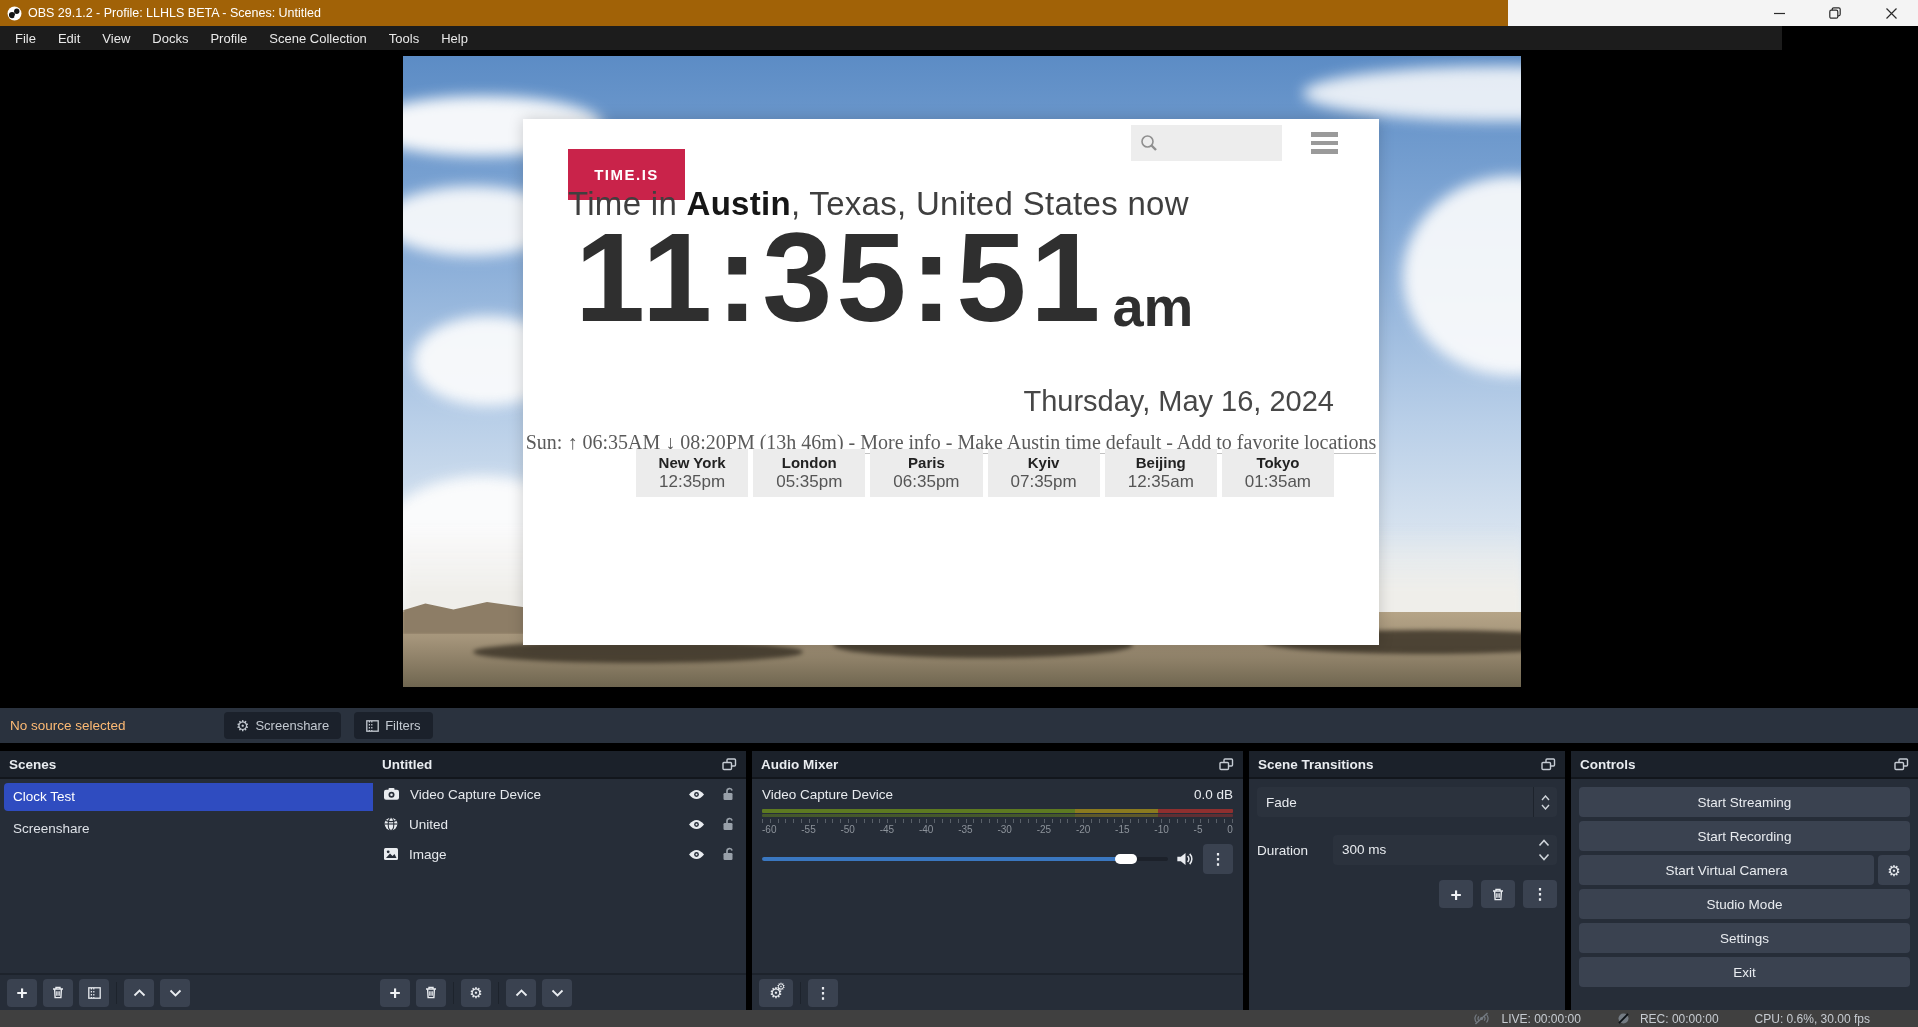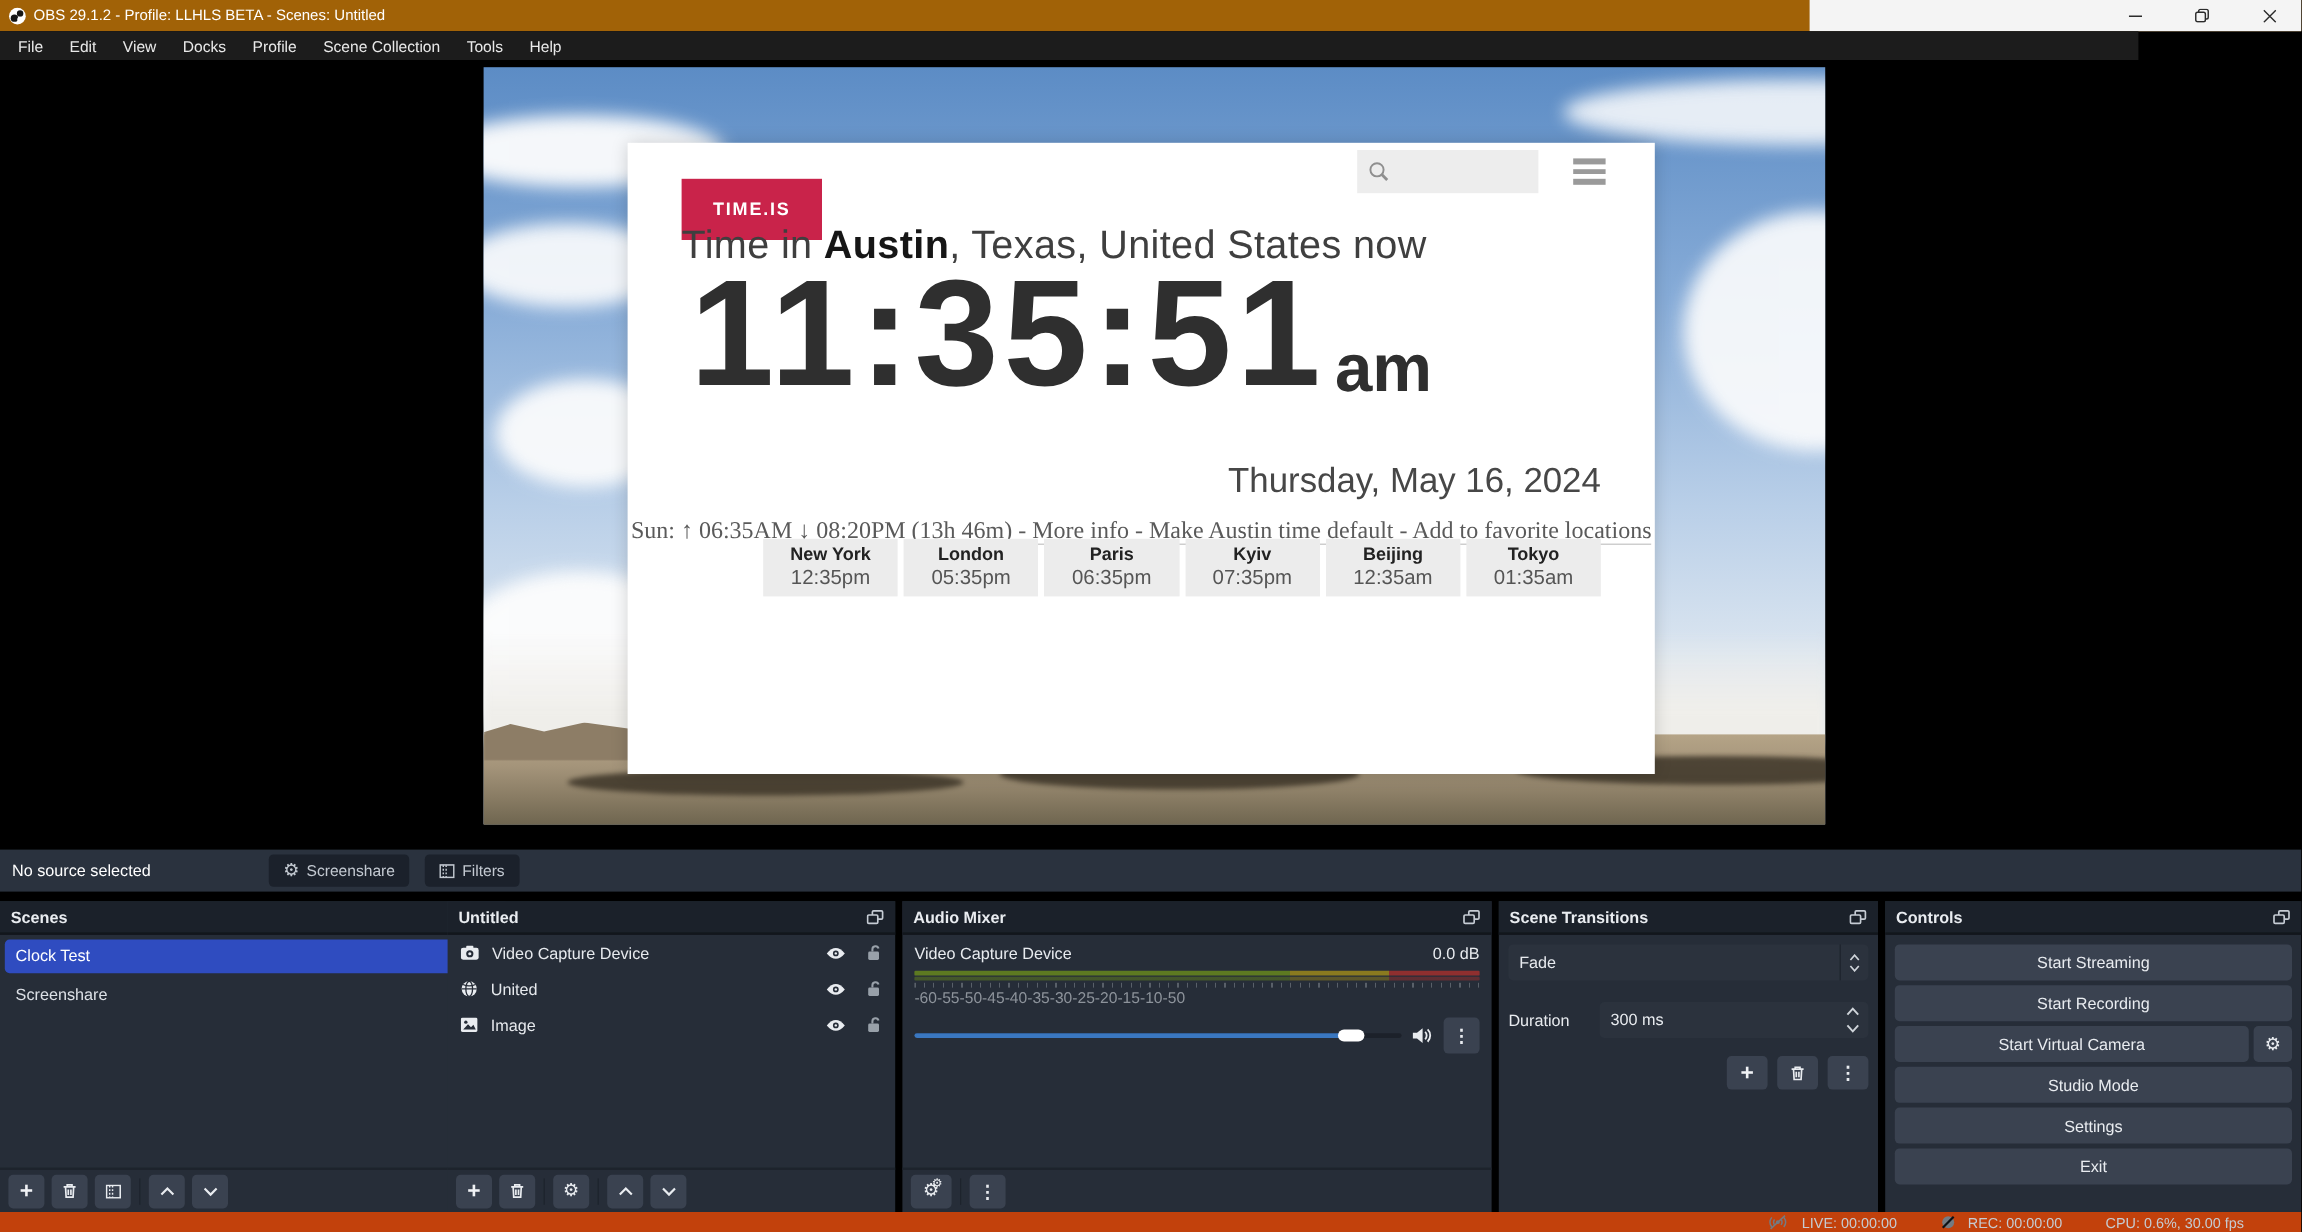--- a/index.html
+++ b/index.html
@@ -49,21 +49,21 @@
   .ti-date { position:absolute; right:45px; top:266px; font-size:29px; color:#474747; }
   .ti-sun { position:absolute; left:0; top:312px; width:100%; text-align:center; font-size:20px; color:#5a5a5a;font-family:Liberation Serif, serif; }
   .ti-sun a { color:#5a5a5a; text-decoration:none; border-bottom:1px solid #c3c3c3; }
   .ti-cities { position:absolute; left:113px; top:330px; width:698px; display:flex; gap:5px; }
   .ti-city { flex:1; height:48px; background:#ececec; text-align:center; padding-top:5px; }
   .ti-city .name { font-size:15px; font-weight:bold; color:#222; }
   .ti-city .ctime { font-size:17px; color:#555; margin-top:1px; }
 
   
   .srcbar { position:absolute; left:0; top:708px; width:1918px; height:35px; background:#2a323e; display:flex; align-items:center; }
-  .srcbar-status { color:#ffffff; font-size:13.5px; margin-left:10px; width:200px; }
+  .srcbar-status { color:#fdba74; font-size:13.5px; margin-left:10px; width:200px; }
   .srcbar-btn { height:27px; background:#1b212b; border-radius:4px; color:#c3c9d1; font-size:13px; display:flex; align-items:center; gap:6px; padding:0 12px; margin-right:13px; }
 
   
   .panel { position:absolute; top:751px; height:259px; background:#262d38; }
   .p-scenes { left:0; width:421px; }
   .p-sources { left:373px; width:373px; }
   .p-mixer { left:752px; width:491px; }
   .p-trans { left:1249px; width:316px; }
   .p-controls { left:1571px; width:347px; }
   .p-header { height:28px; background:#1b212a; border-bottom:2px solid #12161c; display:flex; align-items:center; justify-content:space-between; padding:0 9px; }
@@ -80,21 +80,21 @@
   .src-row { height:30px; display:flex; align-items:center; padding:0 11px; gap:11px; }
   .src-row:first-child { margin-top:6px; }
   .src-label { flex:1; color:#e6e9ed; font-size:13.5px; }
   .src-icons { display:flex; align-items:center; gap:17px; }
 
   .mix-body { padding:0 10px; }
   .mix-head { margin-top:8px; display:flex; justify-content:space-between; color:#e8ebef; font-size:13.5px; }
   .meter { margin-top:7px; height:4px; border-radius:1px; background:linear-gradient(90deg,#5d7a21 0 66.5%, #8a7a1f 66.5% 84%, #8f2f2f 84% 100%); }
   .meter2 { margin-top:1px; height:3px; opacity:.55; }
   .tickmarks { margin-top:2px; height:4px; background:repeating-linear-gradient(90deg,#596069 0 1px, transparent 1px 7.83px); }
-  .ticks { display:flex; justify-content:flex-start; font-size:13px; color:#8d939b; margin-top:1px; }
+  .ticks { display:flex; justify-content:space-between; font-size:10px; color:#8d939b; margin-top:1px; }
   .vol-row { margin-top:9px; display:flex; align-items:center; gap:9px; }
   .slider { flex:1; position:relative; height:4px; background:#1c212a; border-radius:2px; }
   .slider-fill { position:absolute; left:0; top:0; height:4px; width:92%; background:#3a77c0; border-radius:2px; }
   .slider-handle { position:absolute; left:calc(92% - 21px); top:-3px; width:22px; height:10px; background:#ffffff; border-radius:5px; }
 
   .trans-body { padding:8px; }
   .combo { height:30px; background:#2b323d; border-radius:4px; display:flex; align-items:center; }
   .combo-text { flex:1; padding-left:9px; color:#e8ebef; font-size:13.5px; }
   .combo-spin { width:24px; height:100%; border-left:1px solid #1d232c; display:flex; flex-direction:column; align-items:center; justify-content:center; gap:3px; }
   .dur-row { margin-top:18px; display:flex; align-items:center; }
@@ -106,21 +106,21 @@
   .trans-actions { margin-top:15px; display:flex; justify-content:flex-end; gap:8px; }
   .ibtn-w { width:34px; }
 
   .ctl-body { padding:8px; }
   .ctl-btn { height:30px; margin-bottom:4px; background:#3a4250; border-radius:4px; color:#e9ecf0; font-size:13.5px; display:flex; align-items:center; justify-content:center; }
   .ctl-row { display:flex; gap:4px; margin-bottom:4px; }
   .ctl-row .ctl-btn { flex:1; margin-bottom:0; }
   .ctl-gear { width:32px; height:30px; background:#3a4250; border-radius:4px; display:flex; align-items:center; justify-content:center; color:#e9ecf0; }
 
   
-  .statusbar { position:absolute; left:0; top:1010px; width:1918px; height:17px; background:#c2410c; display:flex; align-items:center; justify-content:flex-end; gap:10px; padding-right:48px; }
+  .statusbar { position:absolute; left:0; top:1010px; width:1918px; height:17px; background:#404040; display:flex; align-items:center; justify-content:flex-end; gap:10px; padding-right:48px; }
   .sb-text { color:#c6cbd1; font-size:12px; }
   .sb-gap { width:16px; }
   .gear-glyph { font-size:15px; line-height:1; }
   .gear-sm { font-size:10px; position:absolute; margin-left:10px; margin-top:-12px; }
 </style>
 </head>
 <body>
 
 <div class="app">
 

